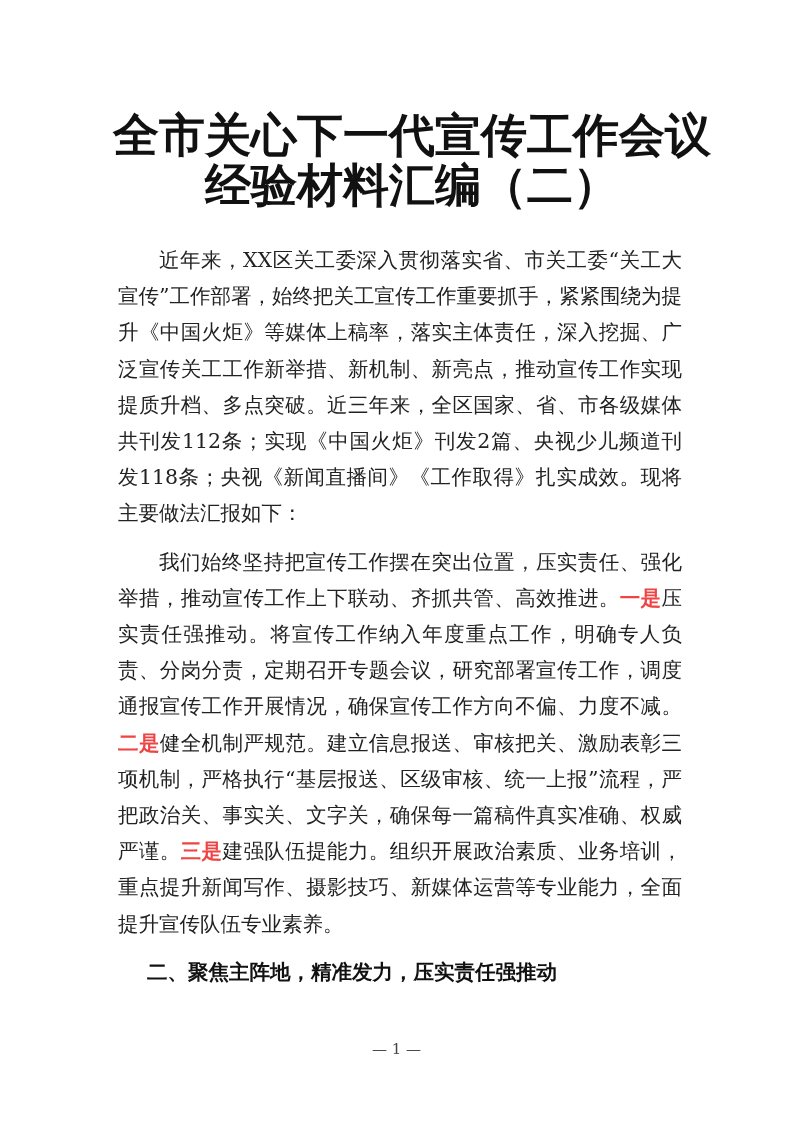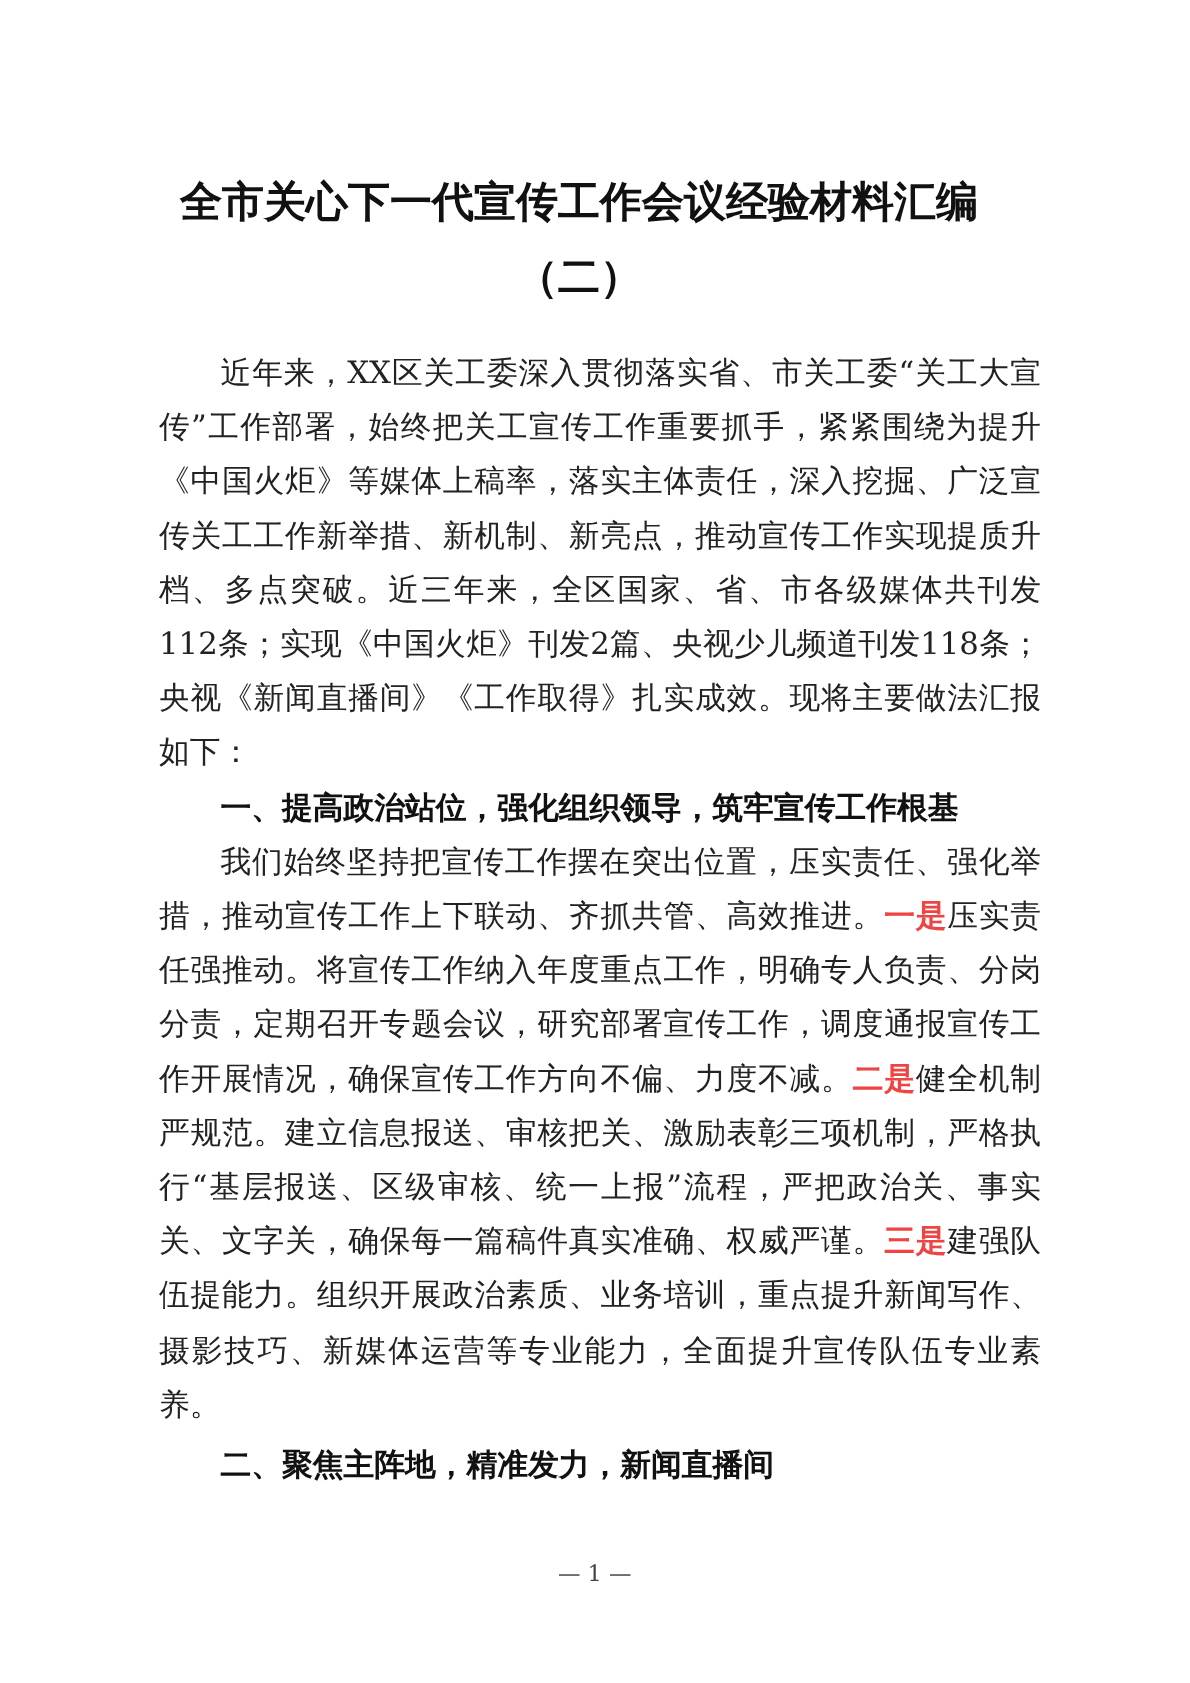--- a/index.html
+++ b/index.html
@@ -2,54 +2,53 @@
 <html><head>
 <meta charset="utf-8">
 <style>
   html, body { margin: 0; padding: 0; background: #ffffff; }
   body { width: 793px; height: 1122px; position: relative; overflow: hidden; }
   .page {
     position: absolute; left: 0; top: 0; width: 793px; height: 1122px;
     background: #ffffff; color: #111111;
   }
   .title {
-    position: absolute; left: 86px; top: 110px; width: 600px;
+    position: absolute; left: 112px; top: 110px; width: 600px;
     text-align: center;
     font-family: "DejaVu Sans", "Liberation Sans", sans-serif;
-    font-weight: bold; font-size: 28px; line-height: 50px; letter-spacing: 0px;
+    font-weight: bold; font-size: 46px; line-height: 50px; letter-spacing: 0px;
     color: #111;
   }
   .body {
     position: absolute; left: 106px; top: 230px; width: 588px;
     font-family: "DejaVu Serif", "Liberation Serif", serif;
     font-size: 20.5px; line-height: 36.2px; color: #222;
     text-align: justify; text-justify: inter-character;
   }
-  .body p { margin: 0; text-indent: 2em; }
+  .body p { margin: 12px; text-indent: 2em; }
   .body .h {
     font-family: "DejaVu Sans", "Liberation Sans", sans-serif;
     font-weight: bold; color: #111; text-indent: 2em; font-size: 20.5px;
   }
   .body .h2 { margin-top: 4px; }
   .b { font-family: "DejaVu Sans", "Liberation Sans", sans-serif; font-weight: bold; color:#ef4444; }
   .footer {
     position: absolute; left: 0; width: 793px; top: 1040px; text-align: center;
     font-family: "DejaVu Serif", "Liberation Serif", serif; font-size: 15px; color: #444;
   }
 </style>
 </head>
 <body>
 
 <div class="page">
   <div class="title">全市关心下一代宣传工作会议经验材料汇编（二）</div>
 
   <div class="body">
     <p>近年来，XX区关工委深入贯彻落实省、市关工委“关工大宣传”工作部署，始终把关工宣传工作重要抓手，紧紧围绕为提升《中国火炬》等媒体上稿率，落实主体责任，深入挖掘、广泛宣传关工工作新举措、新机制、新亮点，推动宣传工作实现提质升档、多点突破。近三年来，全区国家、省、市各级媒体共刊发112条；实现《中国火炬》刊发2篇、央视少儿频道刊发118条；央视《新闻直播间》《工作取得》扎实成效。现将主要做法汇报如下：</p>
 
-    <div class="h">一、提高政治站位，强化组织领导，筑牢宣传工作根基</div>
 
     <p><span>我们始终坚持把宣传工作摆在突出位置，压实责任、强化举措，推动宣传工作上下联动、齐抓共管、高效推进。</span><span class="b">一是</span><span>压实责任强推动。将宣传工作纳入年度重点工作，明确专人负责、分岗分责，定期召开专题会议，研究部署宣传工作，调度通报宣传工作开展情况，确保宣传工作方向不偏、力度不减。</span><span class="b">二是</span><span>健全机制严规范。建立信息报送、审核把关、激励表彰三项机制，严格执行“基层报送、区级审核、统一上报”流程，严把政治关、事实关、文字关，确保每一篇稿件真实准确、权威严谨。</span><span class="b">三是</span><span>建强队伍提能力。组织开展政治素质、业务培训，重点提升新闻写作、摄影技巧、新媒体运营等专业能力，全面提升宣传队伍专业素养。</span></p>
 
-    <div class="h h2">二、聚焦主阵地，精准发力，新闻直播间</div>
+    <div class="h h2">二、聚焦主阵地，精准发力，压实责任强推动</div>
   </div>
 
   <div class="footer">— 1 —</div>
 </div>
 
 </body></html>

